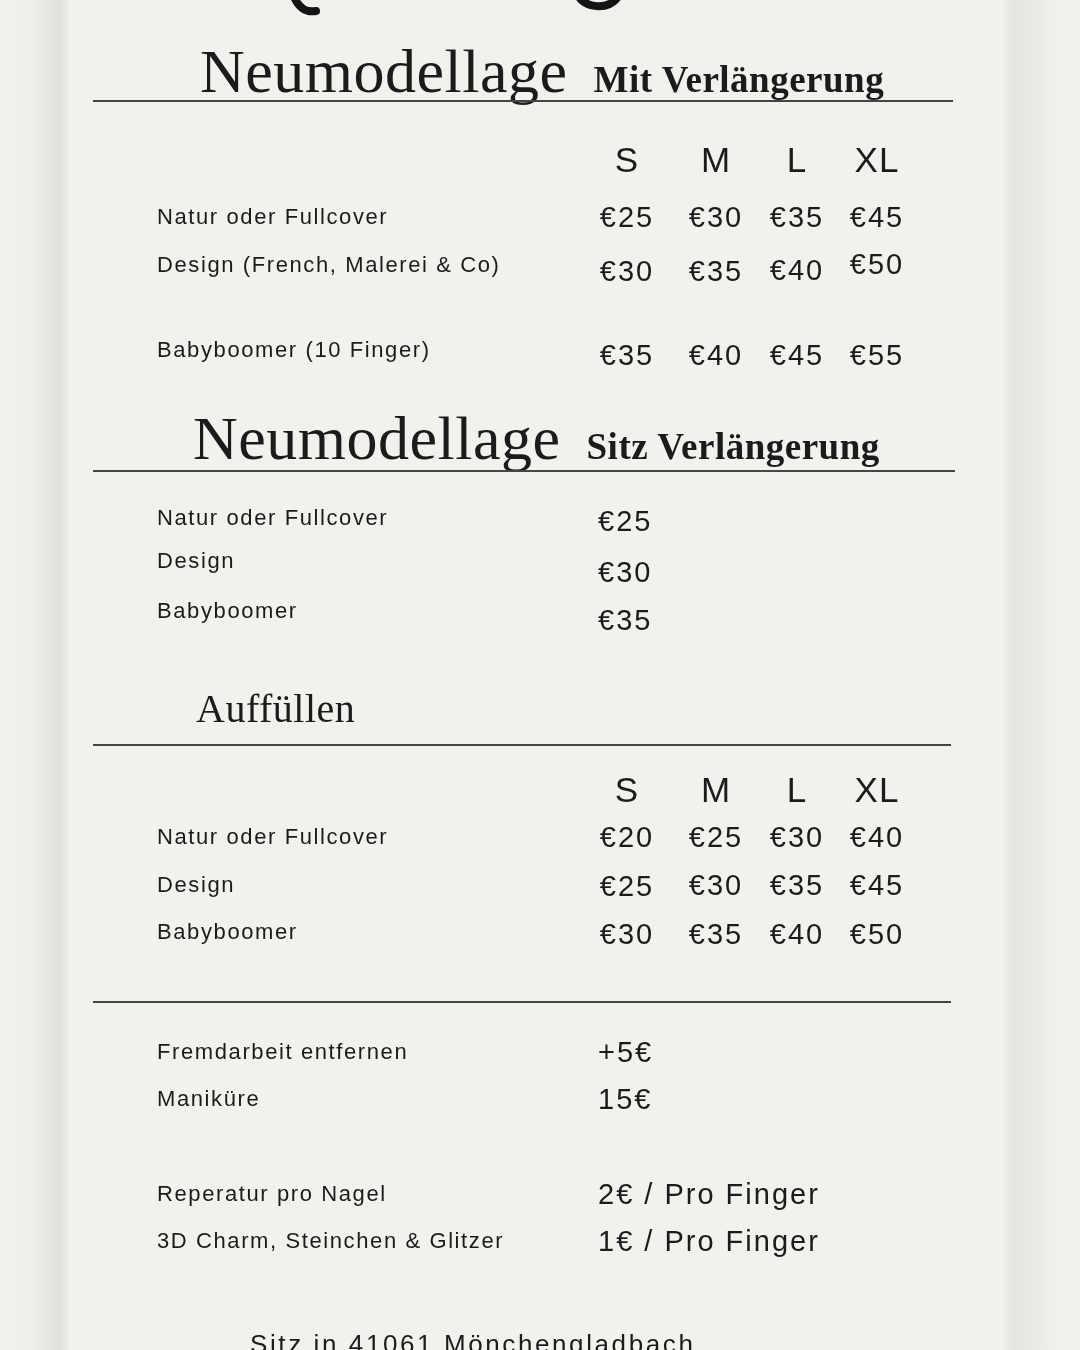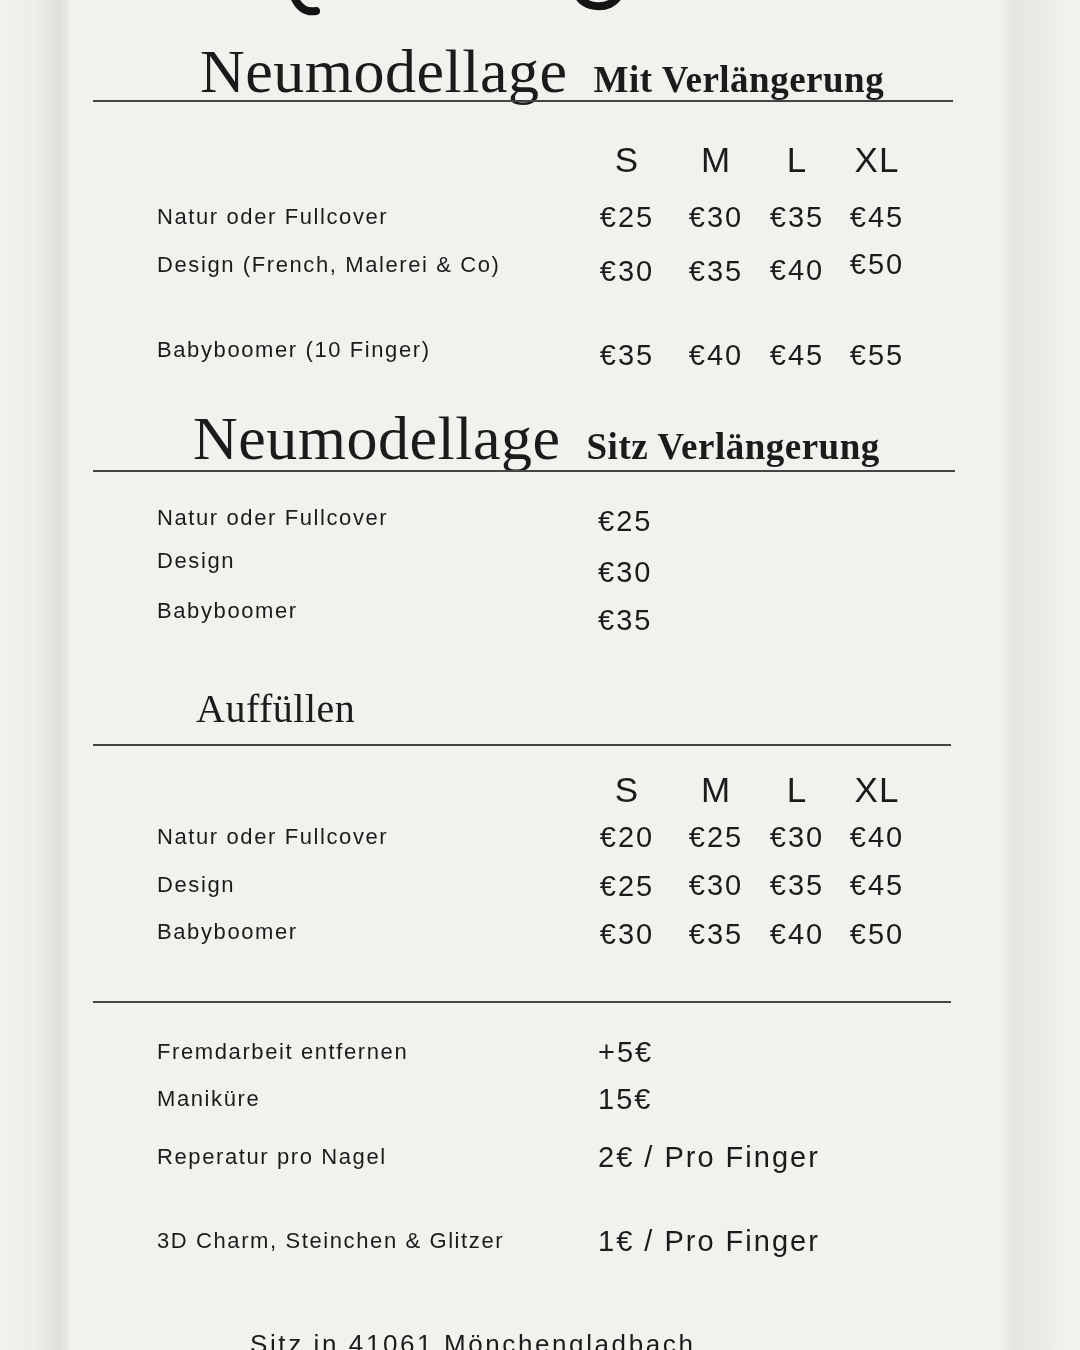--- a/index.html
+++ b/index.html
@@ -166,21 +166,21 @@
   <div class="rule" style="left:93px;top:1001px;width:858px;"></div>
 
   <div class="row" style="top:1035px;">
     <span class="lbl">Fremdarbeit entfernen</span>
     <span class="val">+5€</span>
   </div>
   <div class="row" style="top:1082px;">
     <span class="lbl">Maniküre</span>
     <span class="val">15€</span>
   </div>
-  <div class="row" style="top:1140px;">
+  <div class="row" style="top:1177px;">
     <span class="lbl">Reperatur pro Nagel</span>
     <span class="val">2€ / Pro Finger</span>
   </div>
   <div class="row" style="top:1224px;">
     <span class="lbl">3D Charm, Steinchen &amp; Glitzer</span>
     <span class="val">1€ / Pro Finger</span>
   </div>
 
   <div class="footer">Sitz in 41061 Mönchengladbach</div>
 

